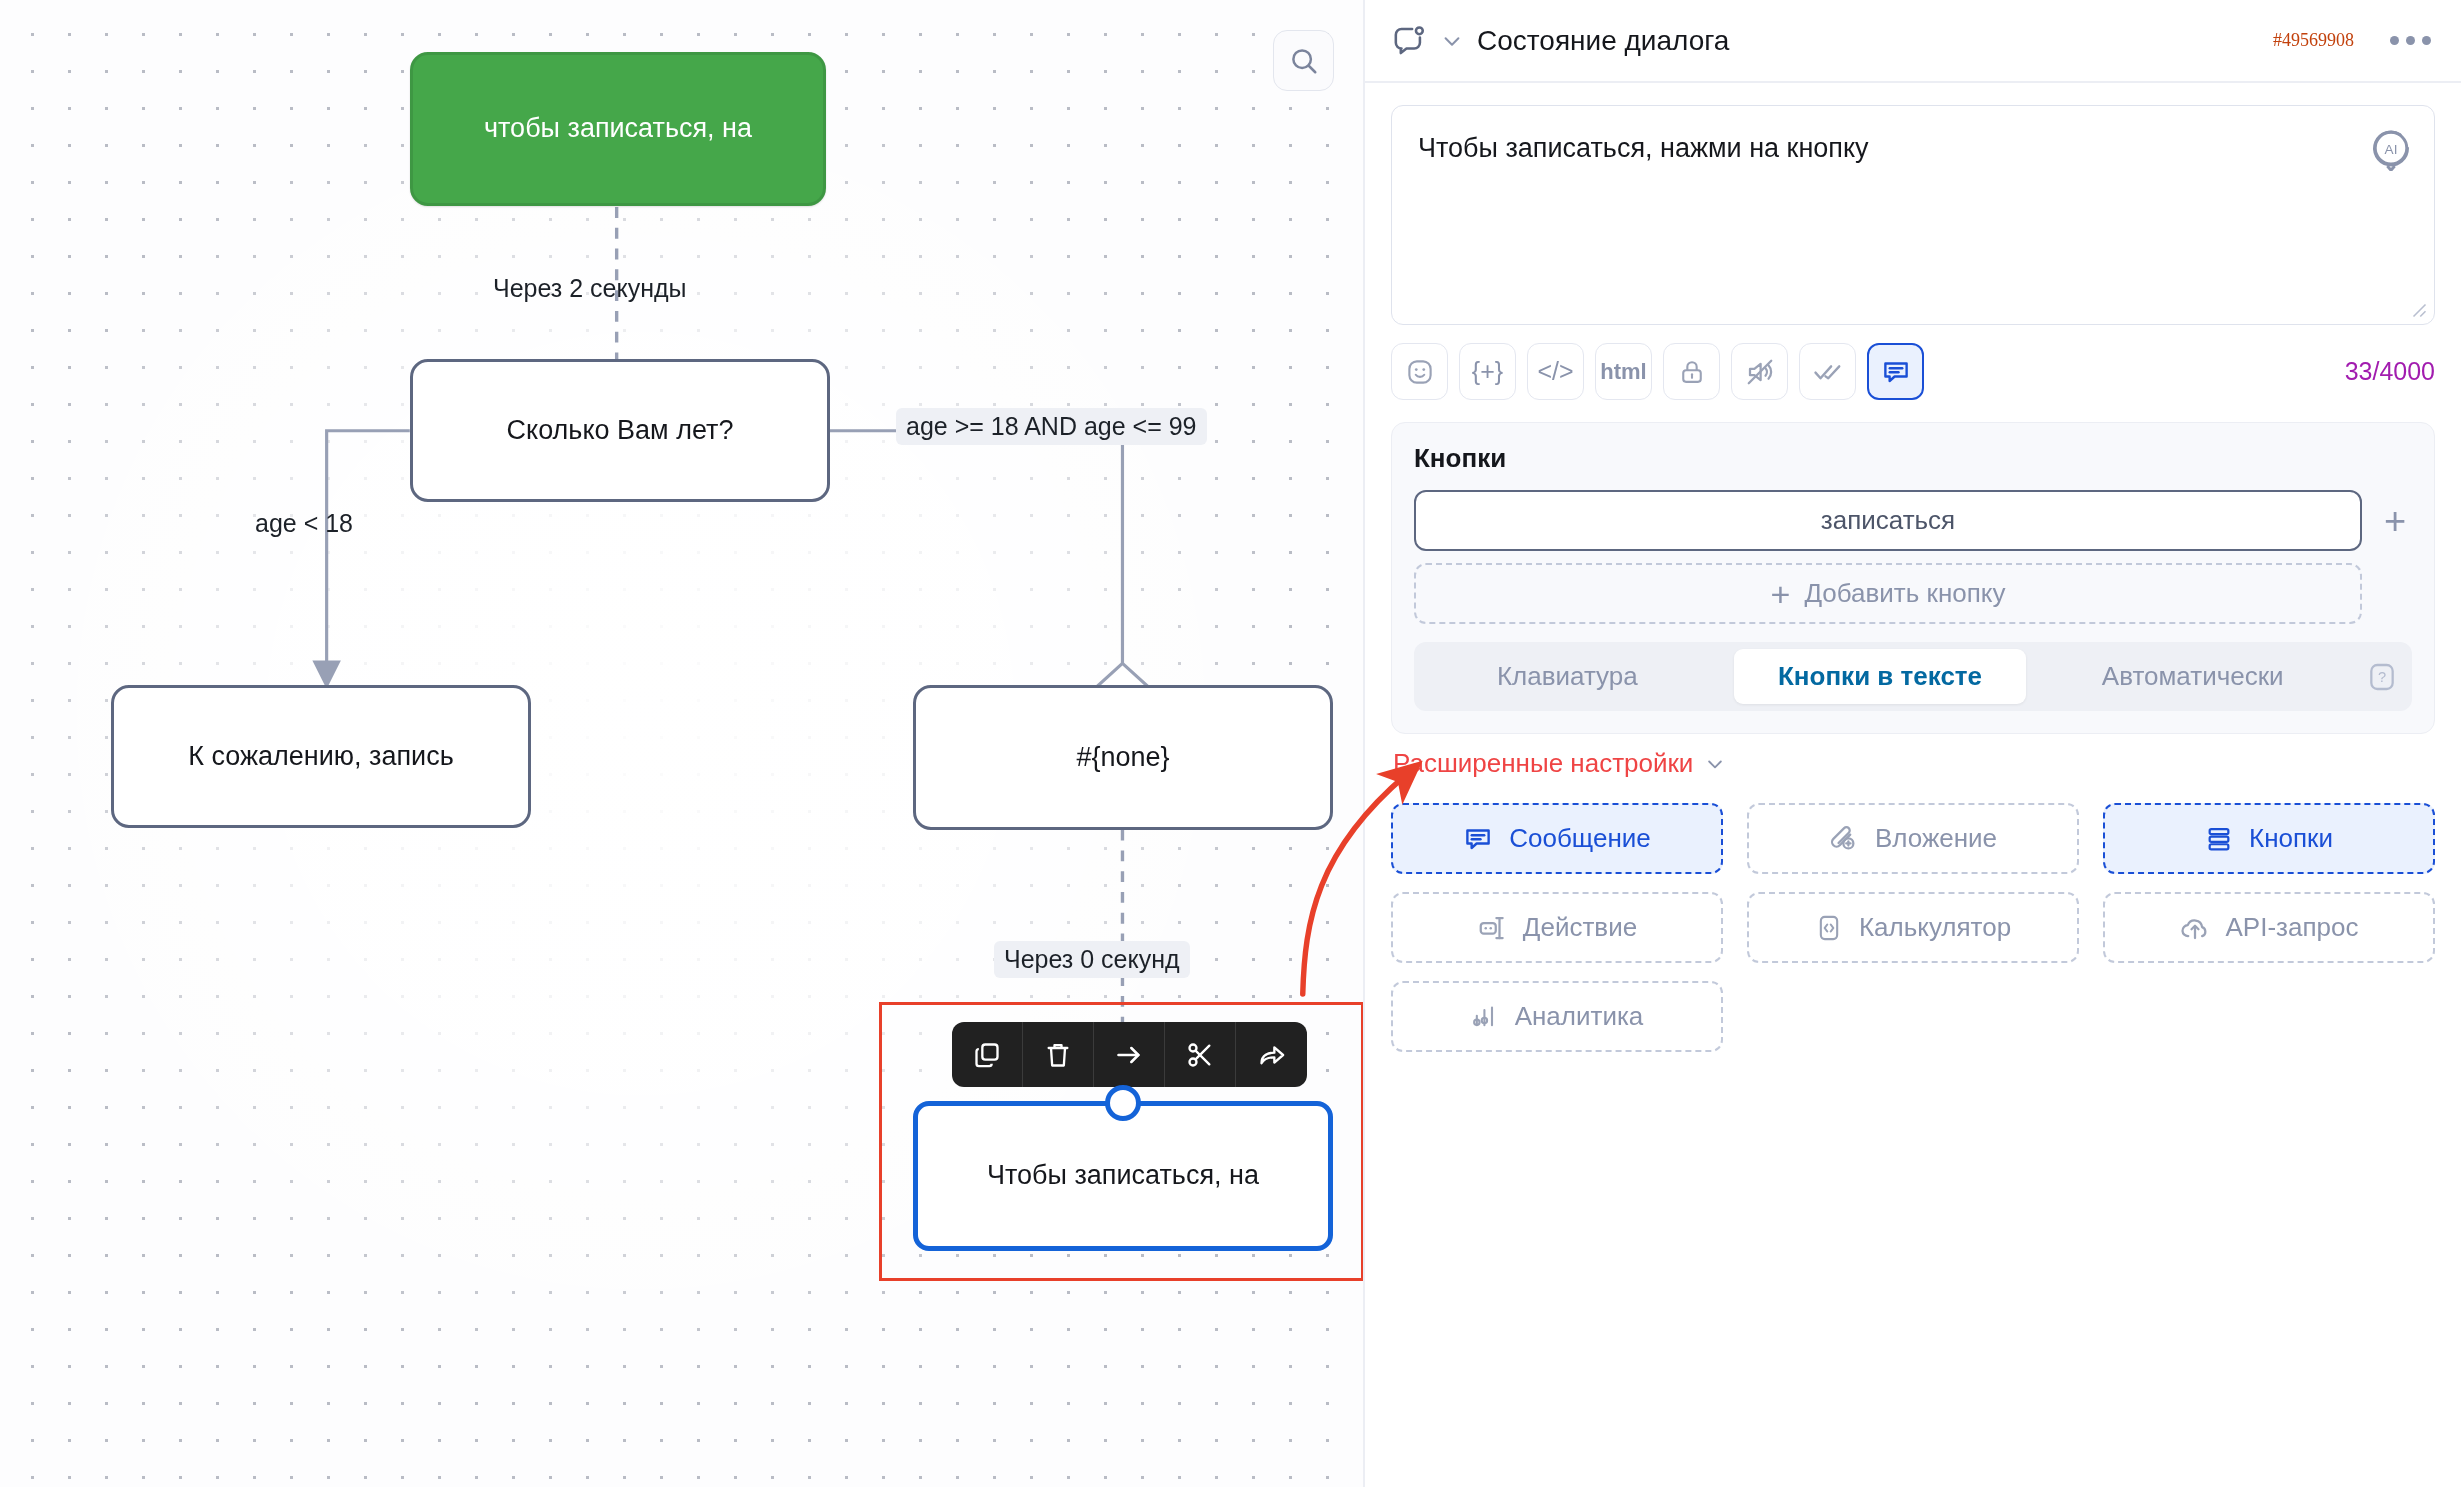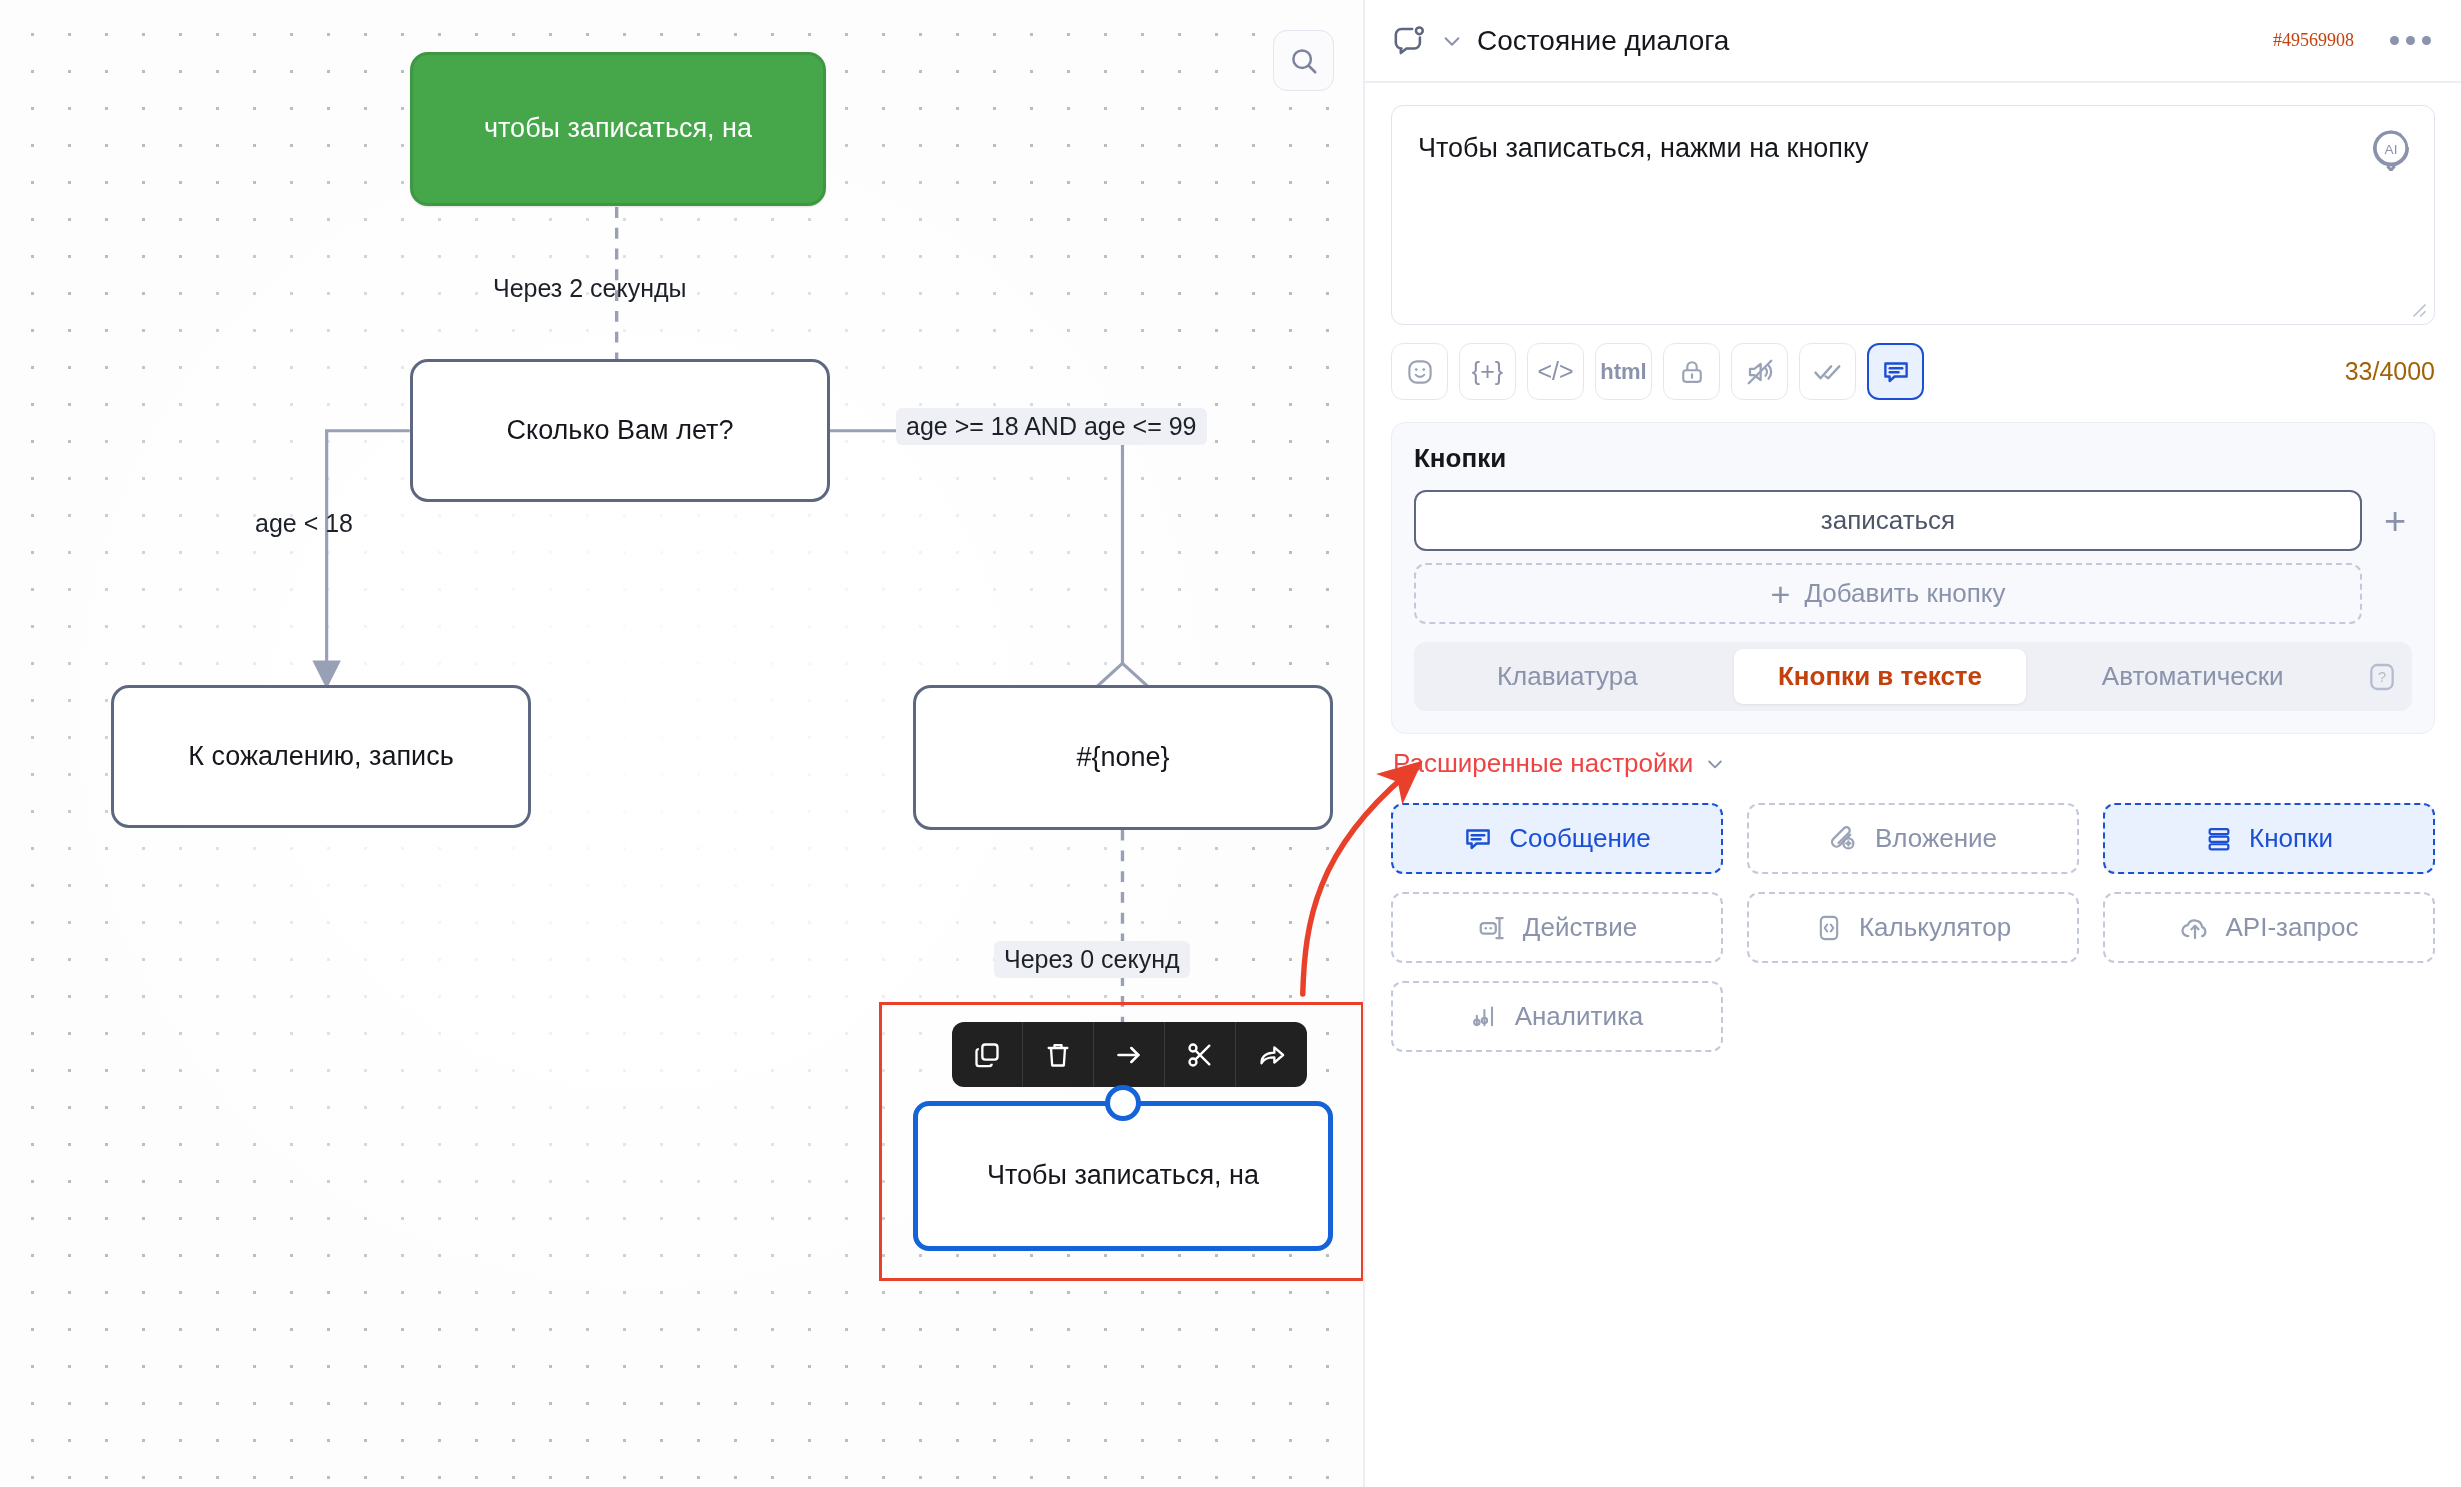--- a/index.html
+++ b/index.html
@@ -158,21 +158,21 @@
     display: flex; align-items: center; justify-content: center;
     cursor: pointer;
     color: #8a93ab;
     font-size: 22px;
   }
   .tool-btn.active {
     border: 2.4px solid #1a4fd6;
     background: #eaf1fe;
     color: #1a4fd6;
   }
-  .char-count { margin-left: auto; font-size: 25px; color: #a16207; }
+  .char-count { margin-left: auto; font-size: 25px; color: #a21caf; }
 
   .buttons-card {
     margin-top: 22px;
     background: #f8f9fc;
     border: 1.6px solid #eceef4;
     border-radius: 14px;
     padding: 20px 22px 22px 22px;
   }
   .buttons-card h3 { font-size: 26px; color: #15171c; font-weight: 700; margin-bottom: 16px; }
   .btn-row { display: flex; align-items: center; gap: 16px; }
@@ -204,21 +204,21 @@
     background: #eef0f5;
     border-radius: 12px;
     padding: 7px;
     gap: 20px;
   }
   .seg-item {
     flex: 1; height: 55px;
     display: flex; align-items: center; justify-content: center;
     font-size: 26px; color: #8a93ab; border-radius: 9px; cursor: pointer;
   }
-  .seg-item.active { background: #ffffff; color: #c2410c; font-weight: 700; box-shadow: 0 1px 3px rgba(0,0,0,.07); }
+  .seg-item.active { background: #ffffff; color: #0369a1; font-weight: 700; box-shadow: 0 1px 3px rgba(0,0,0,.07); }
   .seg-help { width: 46px; display: flex; align-items: center; justify-content: center; cursor: pointer; }
 
   .adv-row {
     margin-top: 14px;
     display: flex; align-items: center; gap: 12px;
     font-size: 26px; color: #ef4444; cursor: pointer;
     padding-left: 2px;
   }
 
   .block-grid {

